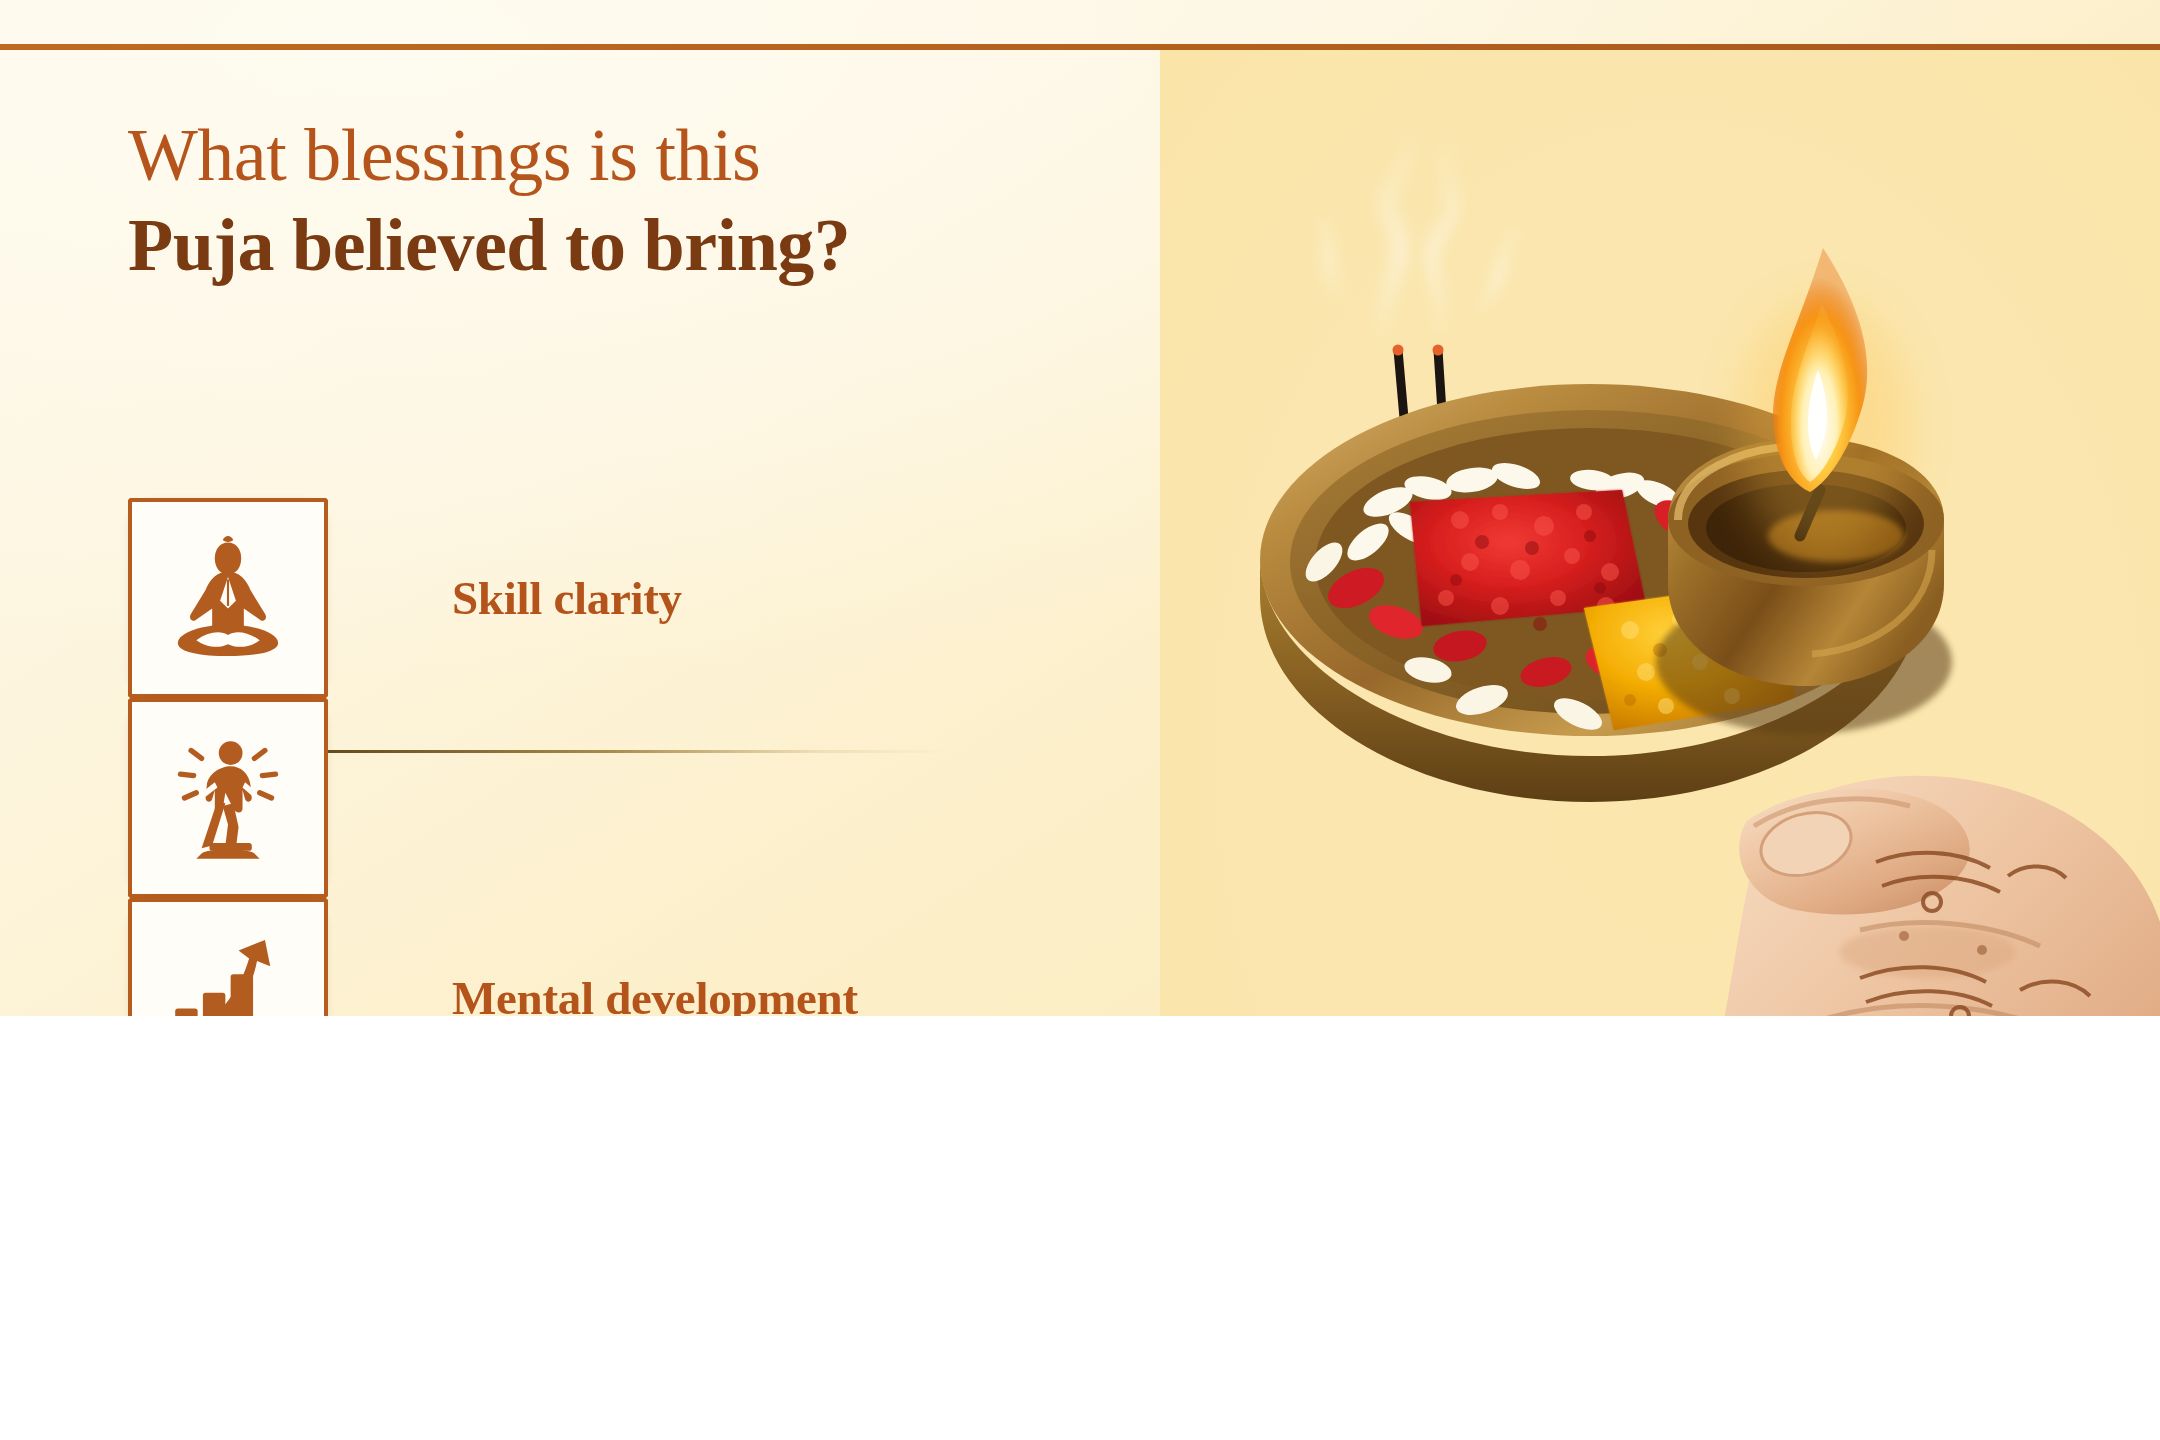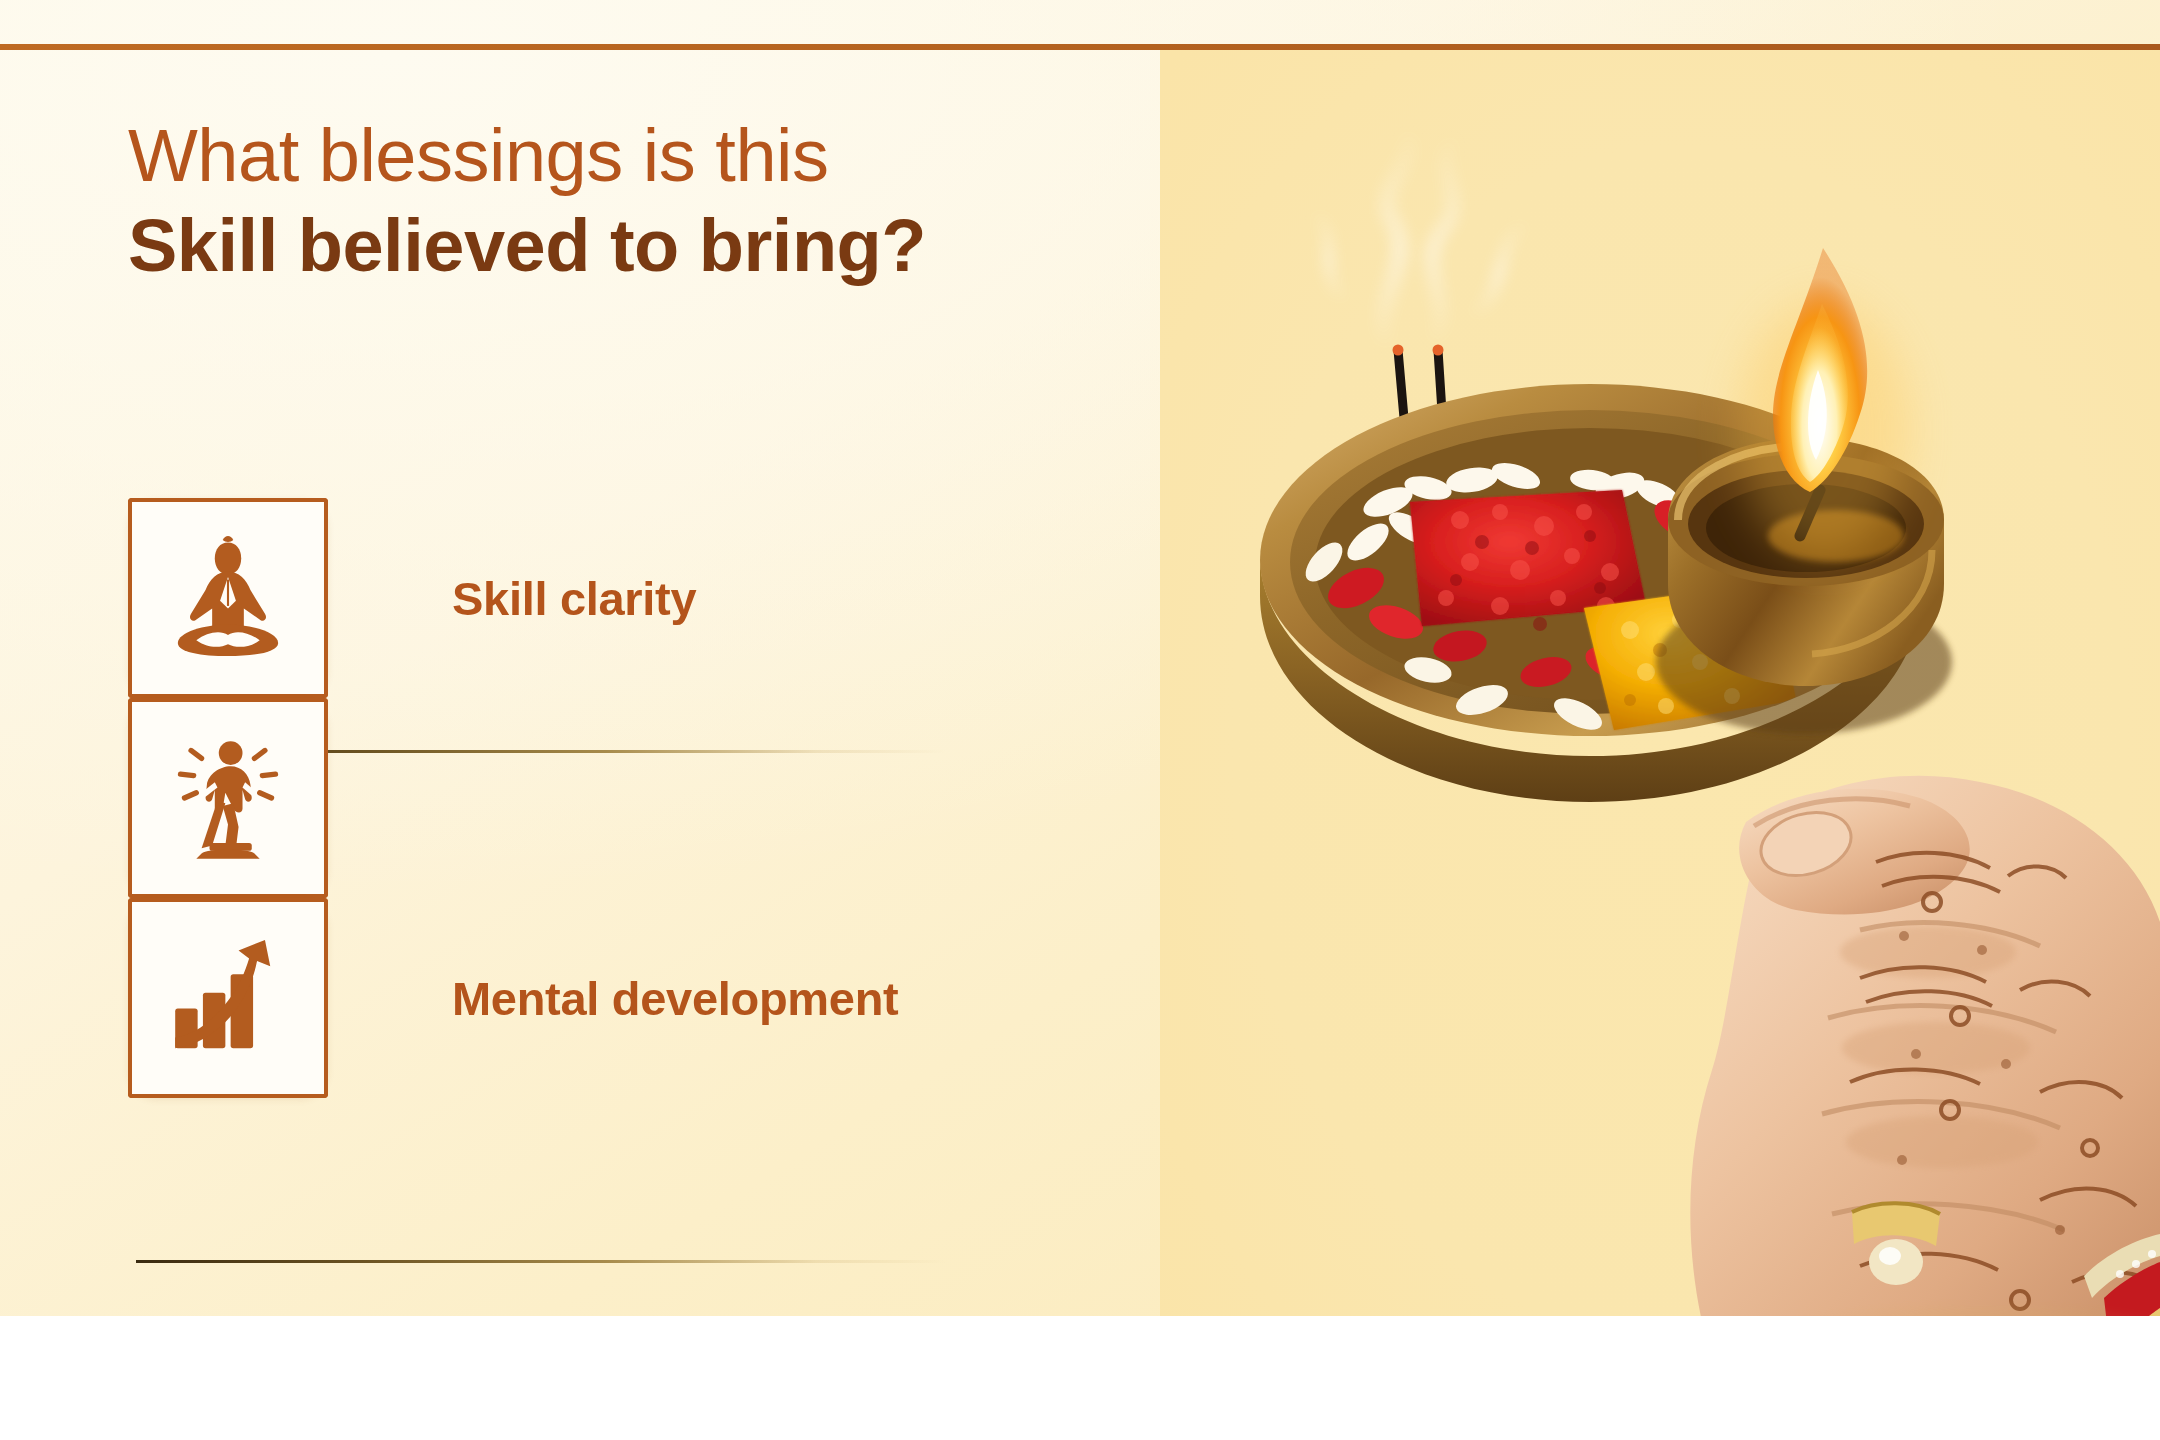--- a/index.html
+++ b/index.html
@@ -3,23 +3,23 @@
 <meta charset="utf-8">
 <style>
   html, body {
     margin: 0;
     padding: 0;
     background: #fff;
   }
   #stage {
     position: relative;
     width: 2160px;
-    height: 1316px;
+    height: 1016px;
     overflow: hidden;
-    font-family: Liberation Sans, sans-serif;
+    font-family: Liberation Serif, serif;
     background:
       radial-gradient(ellipse 130% 110% at 18% 4%, #FEFBF0 0%, rgba(254,248,225,0) 58%),
       linear-gradient(148deg, #FDF8E6 0%, #FDF4DC 34%, #FCEFC9 62%, #FBE9B6 100%);
   }
 
   
   .edge-rule {
     position: absolute;
     left: 0;
     width: 2160px;
@@ -485,21 +485,21 @@
           </g>
         </g>
       </g>
 
       <ellipse cx="820" cy="1320" rx="260" ry="60" fill="#D9B061" opacity="0.18" filter="url(#softBlur)"></ellipse>
     </svg>
   </div>
 
   <div class="heading">
     <span class="heading-line1">What blessings is this</span>
-    <span class="heading-line2">Skill believed to bring?</span>
+    <span class="heading-line2">Puja believed to bring?</span>
   </div>
 
   <div class="benefit-list">
 
     <div class="benefit-row">
       <div class="benefit-icon-box">
         <span class="corner-tr"></span>
           <span class="corner-bl"></span>
         <svg class="benefit-icon-svg" viewBox="0 0 100 100">
           <g fill="#B35C1F">

